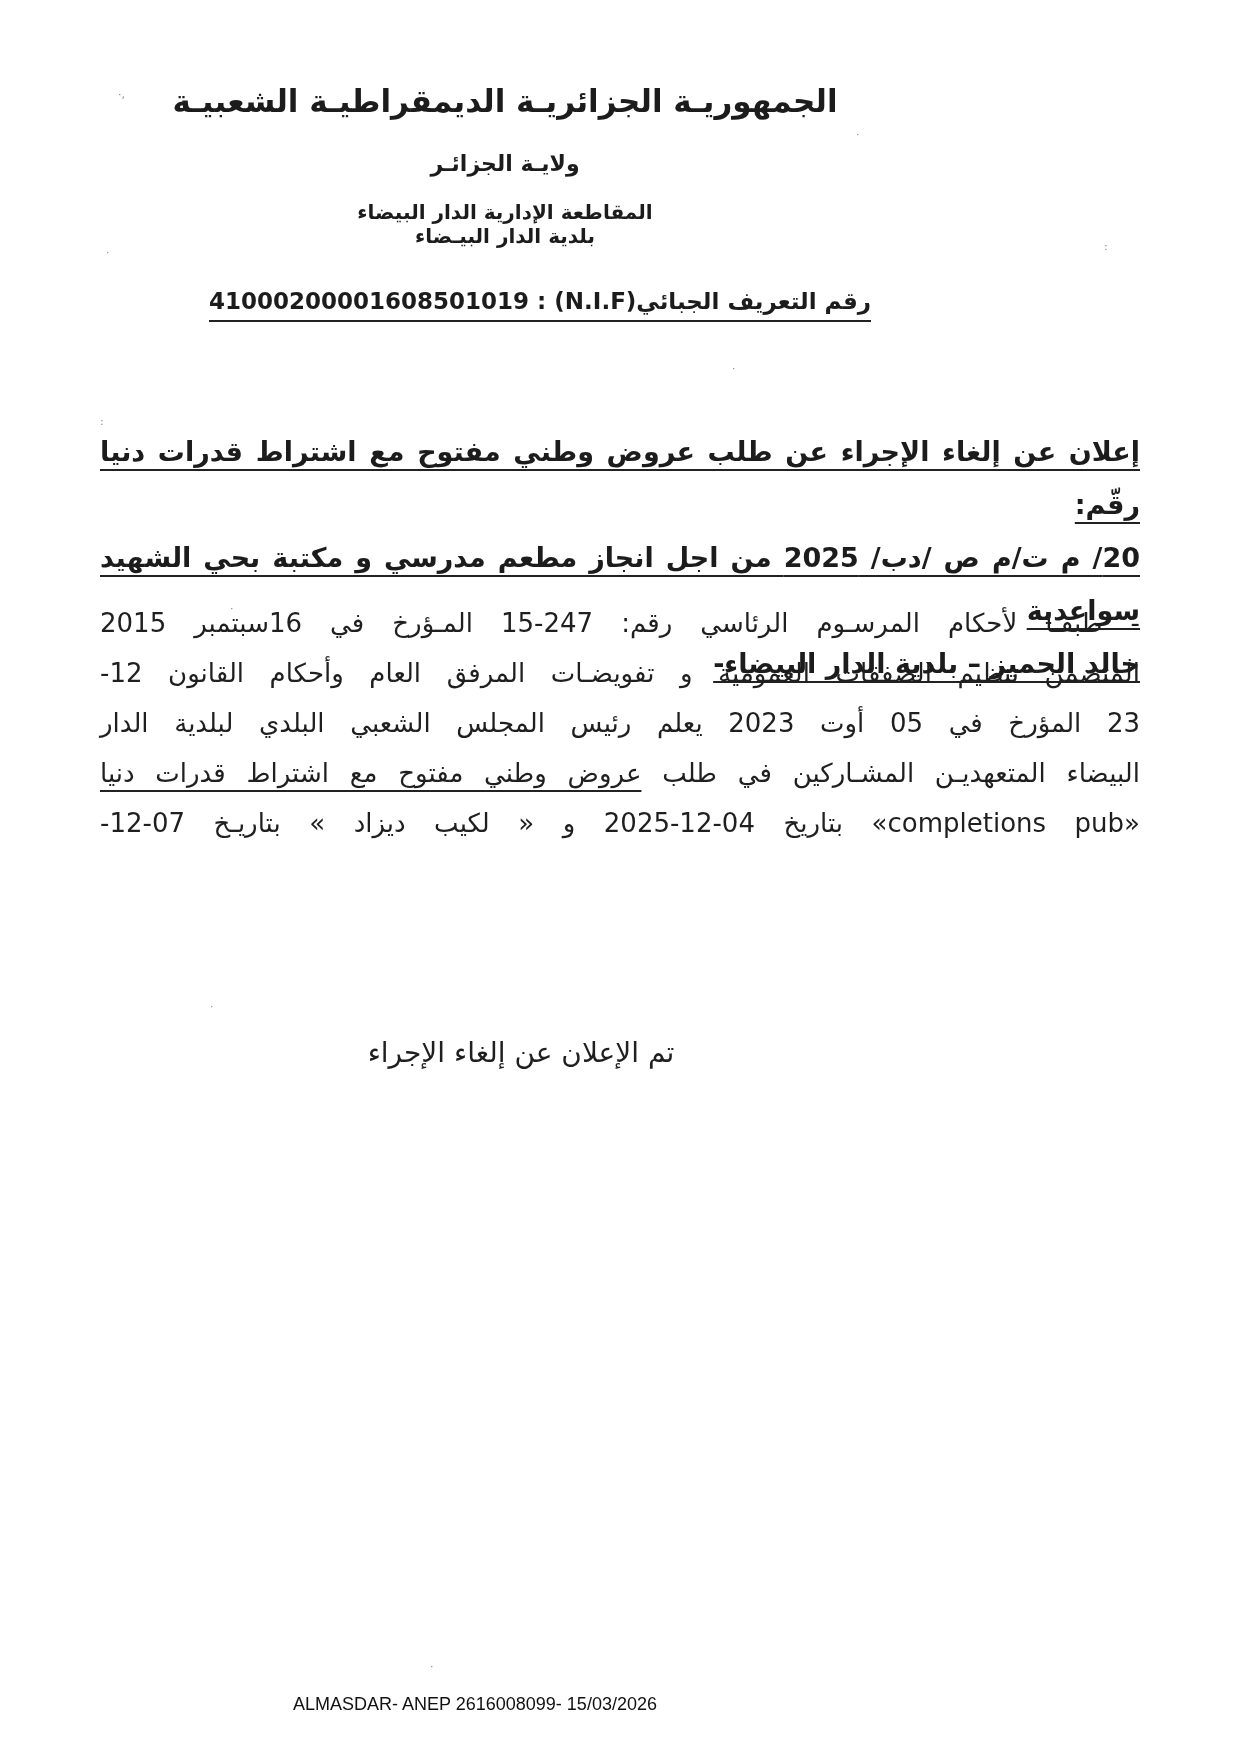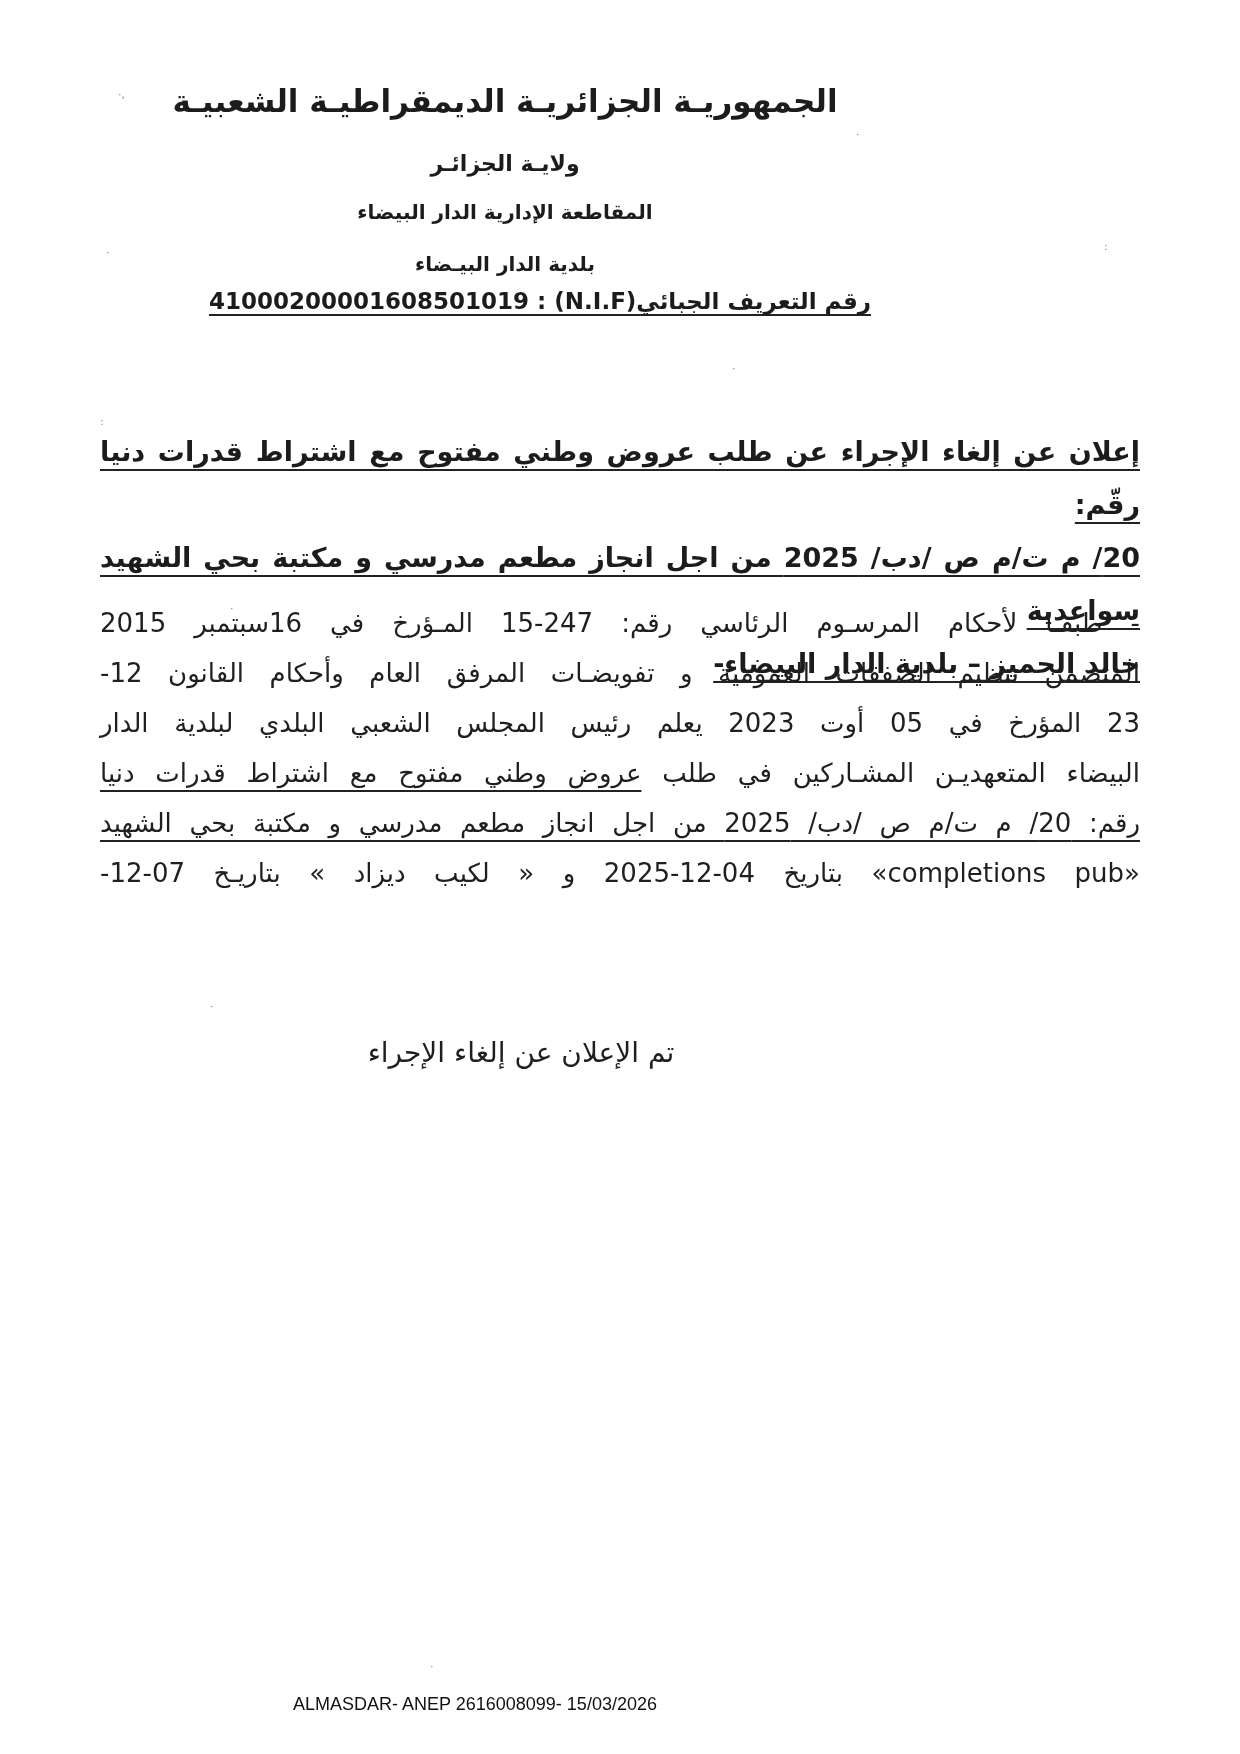--- a/index.html
+++ b/index.html
@@ -11,25 +11,25 @@
     background:#ffffff;
     color:#1c1c1c;
     font-family:"DejaVu Sans", sans-serif;
     overflow:hidden;
   }
   
   .header { position:absolute; top:83px; left:95px; width:820px; text-align:center; }
   .h-republic { font-size:31px; font-weight:bold; letter-spacing:0.5px; }
   .h-wilaya   { font-size:22px; font-weight:bold; margin-top:32px; }
   .h-district { font-size:20px; font-weight:bold; margin-top:24px; }
-  .h-commune  { font-size:20px; font-weight:bold; margin-top:28px; }
+  .h-commune  { font-size:20px; font-weight:bold; }
   .nif-wrap { position:absolute; top:288px; left:95px; width:890px; text-align:center; }
   .nif {
     display:inline-block; font-size:23px; font-weight:bold;
-    border-bottom:2px solid #222; 
+    border-bottom:2px solid #222; padding-bottom:6px;
     direction:rtl; unicode-bidi:plaintext;
   }
   
   .title-block {
     position:absolute; top:425px; left:100px; width:1040px;
     direction:rtl; font-size:27px; font-weight:bold; line-height:53px;
   }
   .t-line { text-align:justify; text-align-last:justify; }
   .t-last { text-align:right; text-align-last:right; }
   .u { text-decoration:underline; text-decoration-thickness:2px; text-underline-offset:8px; text-decoration-color:#222; }
@@ -75,21 +75,20 @@
     <div class="t-line"><span class="u">إعلان عن  إلغاء الإجراء عن طلب عروض وطني مفتوح مع اشتراط قدرات دنيا  رقّم:</span></div>
     <div class="t-line"><span class="u">20/ م ت/م ص /دب/ 2025  من اجل انجاز مطعم مدرسي و مكتبة بحي الشهيد سواعدية</span></div>
     <div class="t-last"><span class="u">خالد الحميز – بلدية الدار البيضاء-</span></div>
   </div>
 
   <div class="body-block">
     <div class="b-line"><span>- طبقـا لأحكام المرسـوم الرئاسي رقم: 247-15 المـؤرخ في 16سبتمبر 2015</span></div>
     <div class="b-line"><span>المتضمن تنظيم الصفقات العمومية و تفويضـات المرفق العام وأحكام القانون 12-</span></div>
     <div class="b-line"><span>23 المؤرخ في 05 أوت 2023 يعلم رئيس المجلس الشعبي البلدي لبلدية الدار</span></div>
     <div class="b-line"><span>البيضاء المتعهديـن المشـاركين في طلب </span><span class="u">عروض وطني مفتوح مع اشتراط قدرات دنيا</span></div>
-    <div class="b-line"><span class="u">رقم: 20/ م ت/م ص /دب/ 2025  من اجل انجاز مطعم مدرسي و مكتبة بحي الشهيد</span></div>
     <div class="b-line"><span>«completions pub» بتاريخ 04-12-2025 و « لكيب ديزاد » بتاريـخ 07-12-</span></div>
   </div>
 
   <div class="closing">تم الإعلان عن إلغاء الإجراء</div>
 
   <div class="footer">ALMASDAR- ANEP 2616008099- 15/03/2026</div>
 
   <div class="speck" style="top:88px;left:118px;">·,</div>
   <div class="speck" style="top:128px;left:856px;">·</div>
   <div class="speck" style="top:240px;left:1104px;">:</div>

